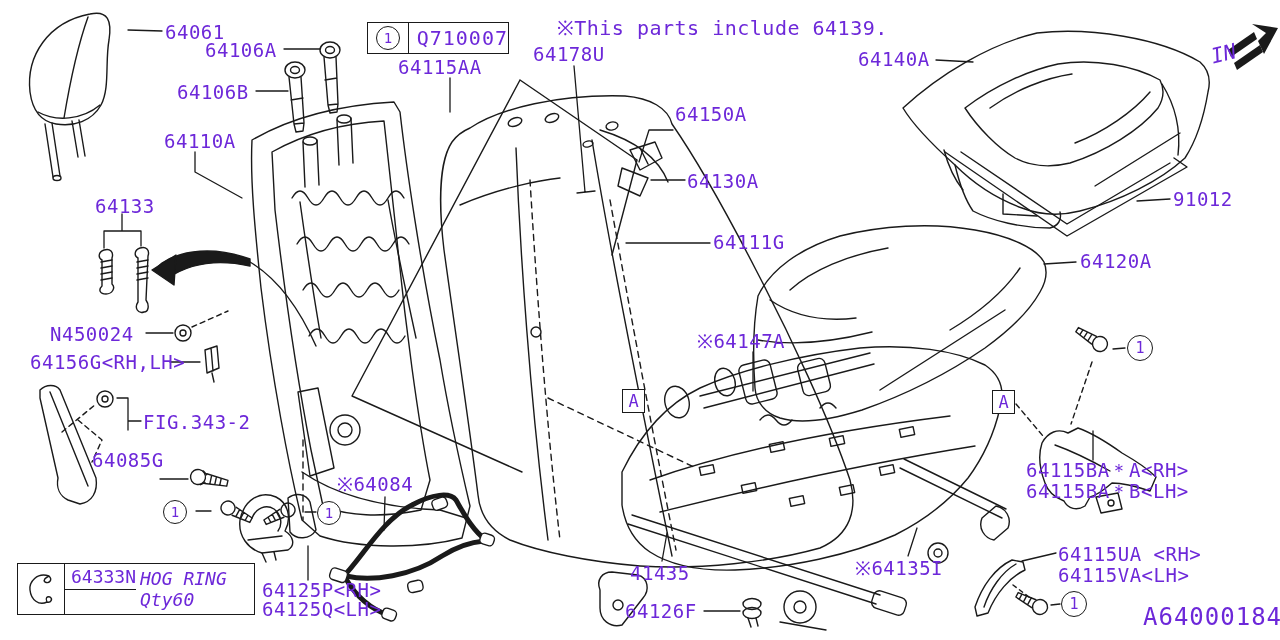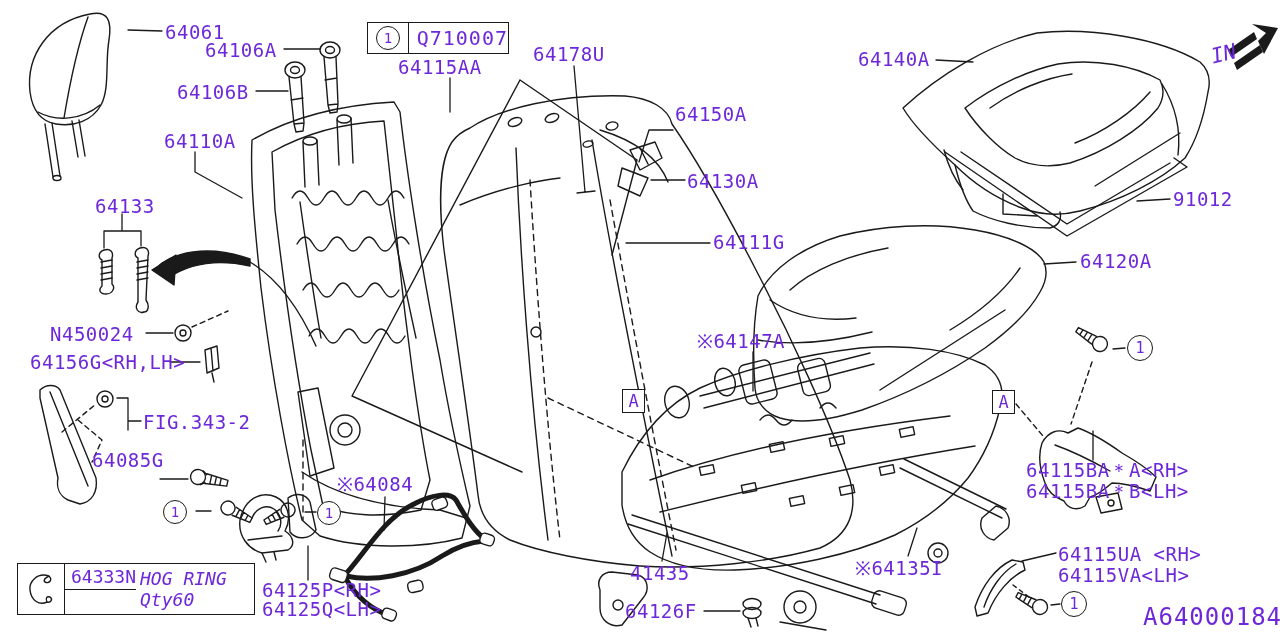--- a/index.html
+++ b/index.html
@@ -299,20 +299,21 @@
 <div class="part-label" style="left:625px;top:601px">64126F</div>
 <div class="part-label" style="left:855px;top:558px">※64135I</div>
 <div class="part-label" style="left:858px;top:49px">64140A</div>
 <div class="part-label" style="left:1173px;top:189px">91012</div>
 <div class="part-label" style="left:1080px;top:251px">64120A</div>
 <div class="part-label" style="left:1026px;top:460px">64115BA＊A&lt;RH&gt;</div>
 <div class="part-label" style="left:1026px;top:481px">64115BA＊B&lt;LH&gt;</div>
 <div class="part-label" style="left:1058px;top:544px">64115UA &lt;RH&gt;</div>
 <div class="part-label" style="left:1058px;top:565px">64115VA&lt;LH&gt;</div>
 
+<div class="note-label" style="left:557px;top:14px">※This parts include 64139.</div>
 <div class="diagram-id" style="left:1143px;top:603px">A640001846</div>
 <div class="in-label" style="left:1211px;top:42px">IN</div>
 
 <div class="title-box">
   <div class="cell-callout">
     <div class="ring">1</div>
   </div>
   <div class="cell-part">Q710007</div>
 </div>
 

